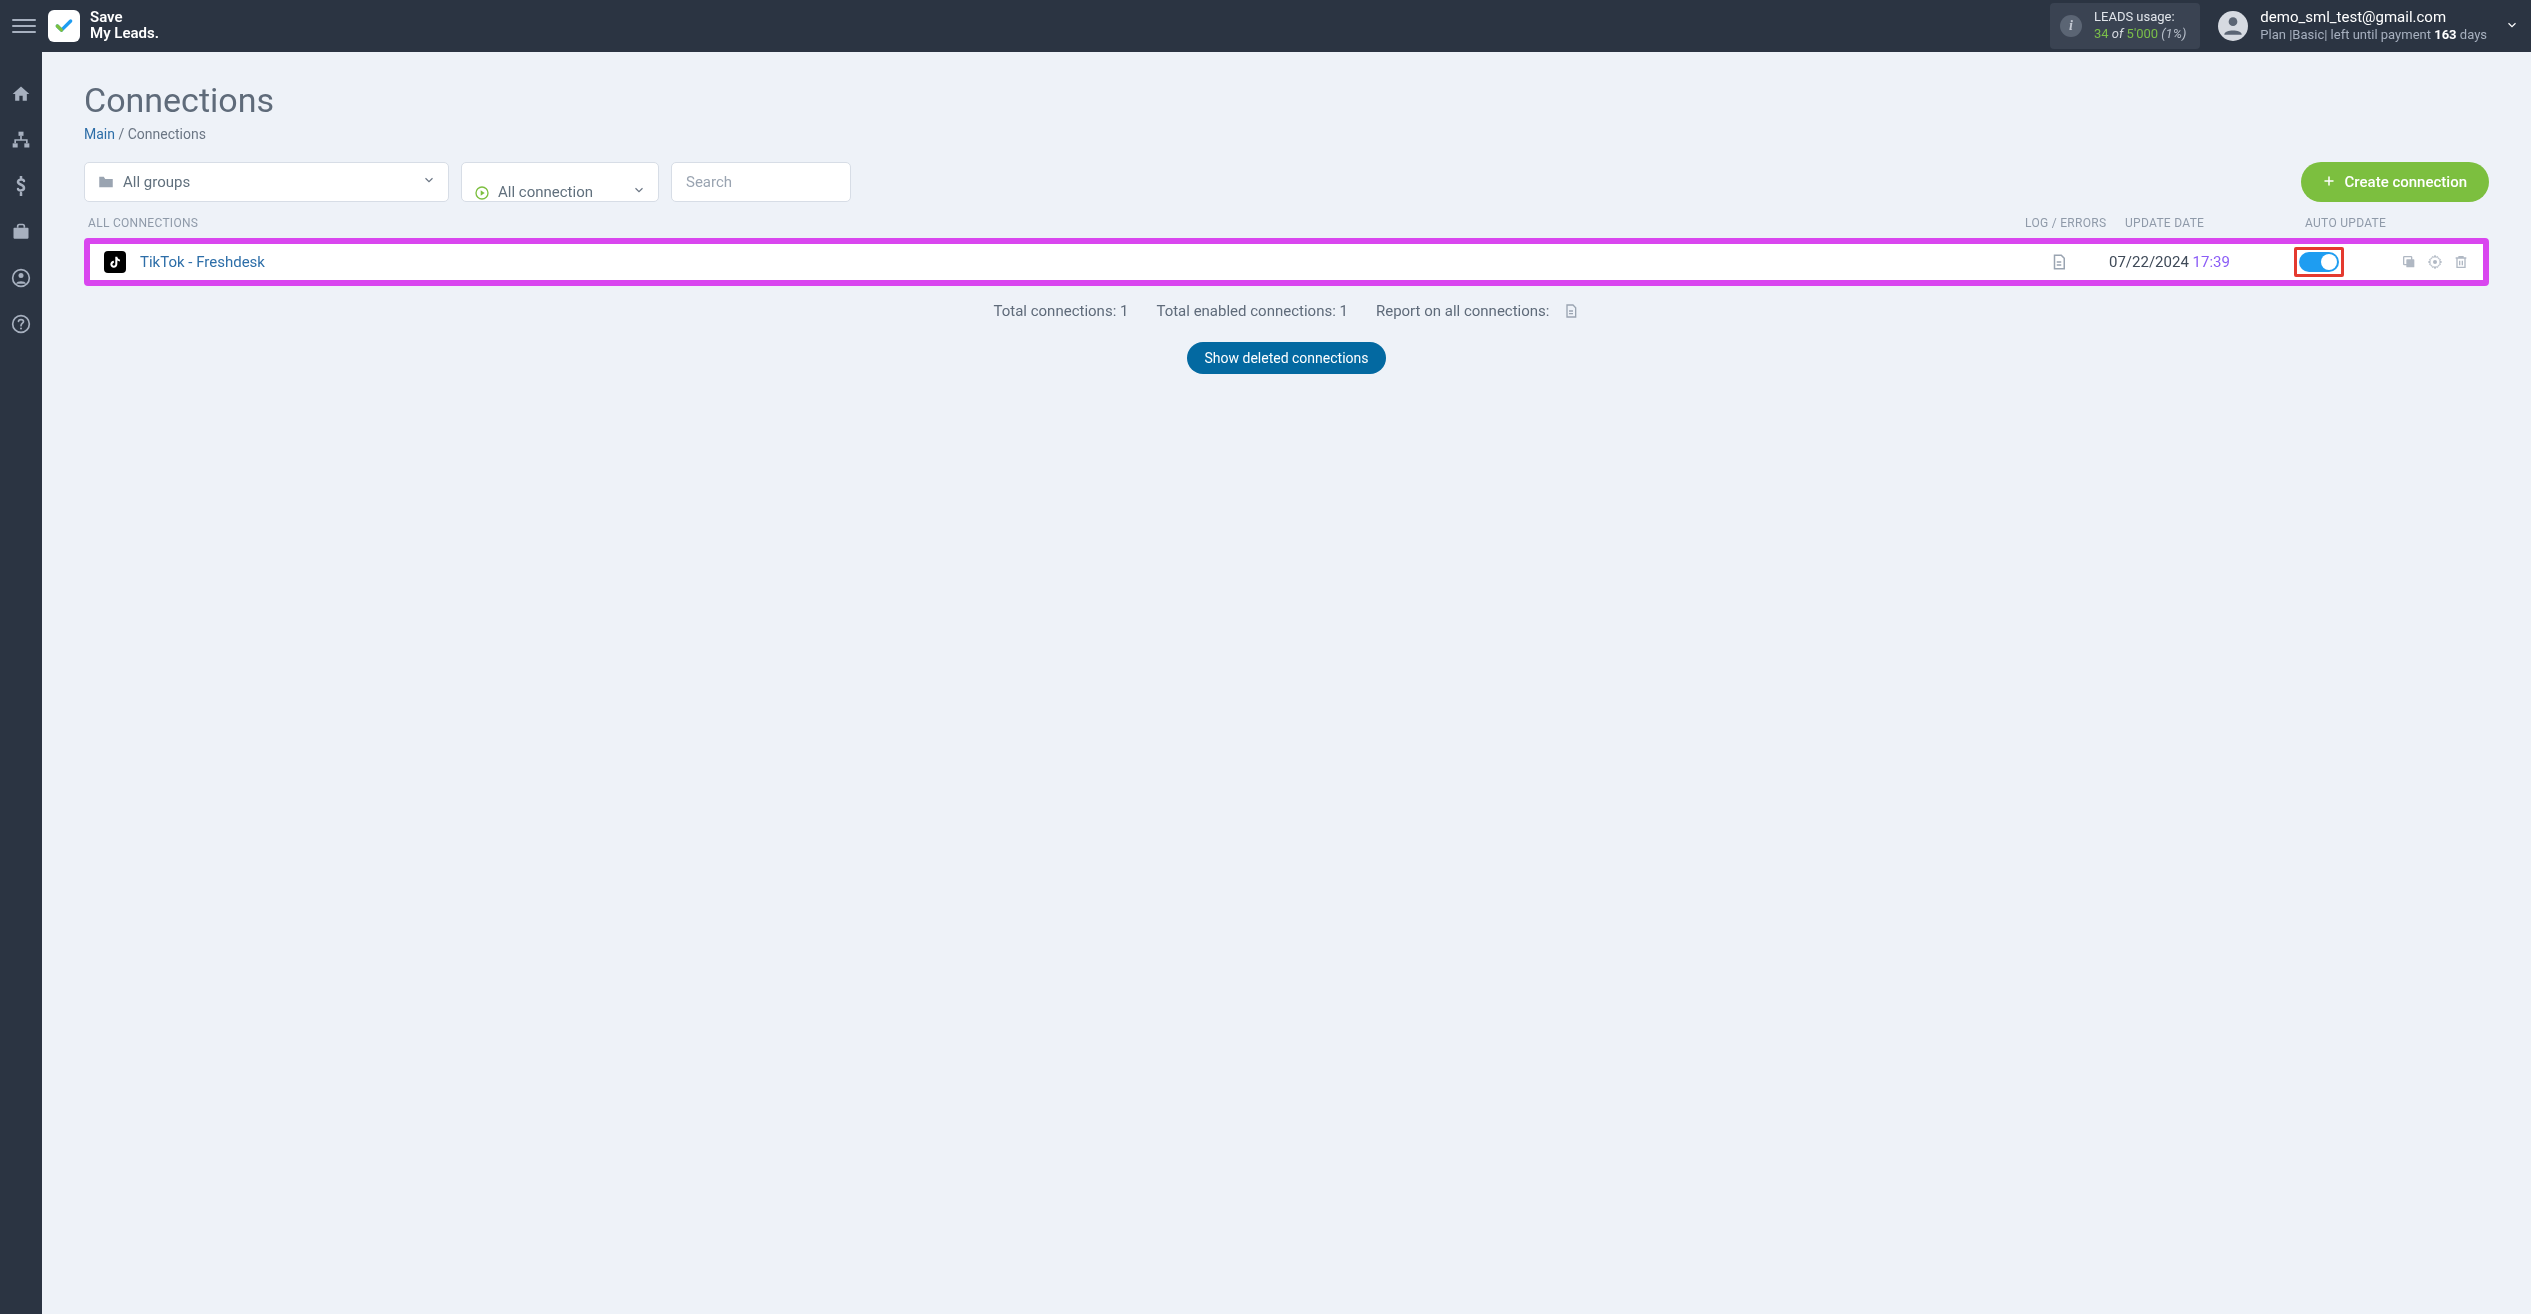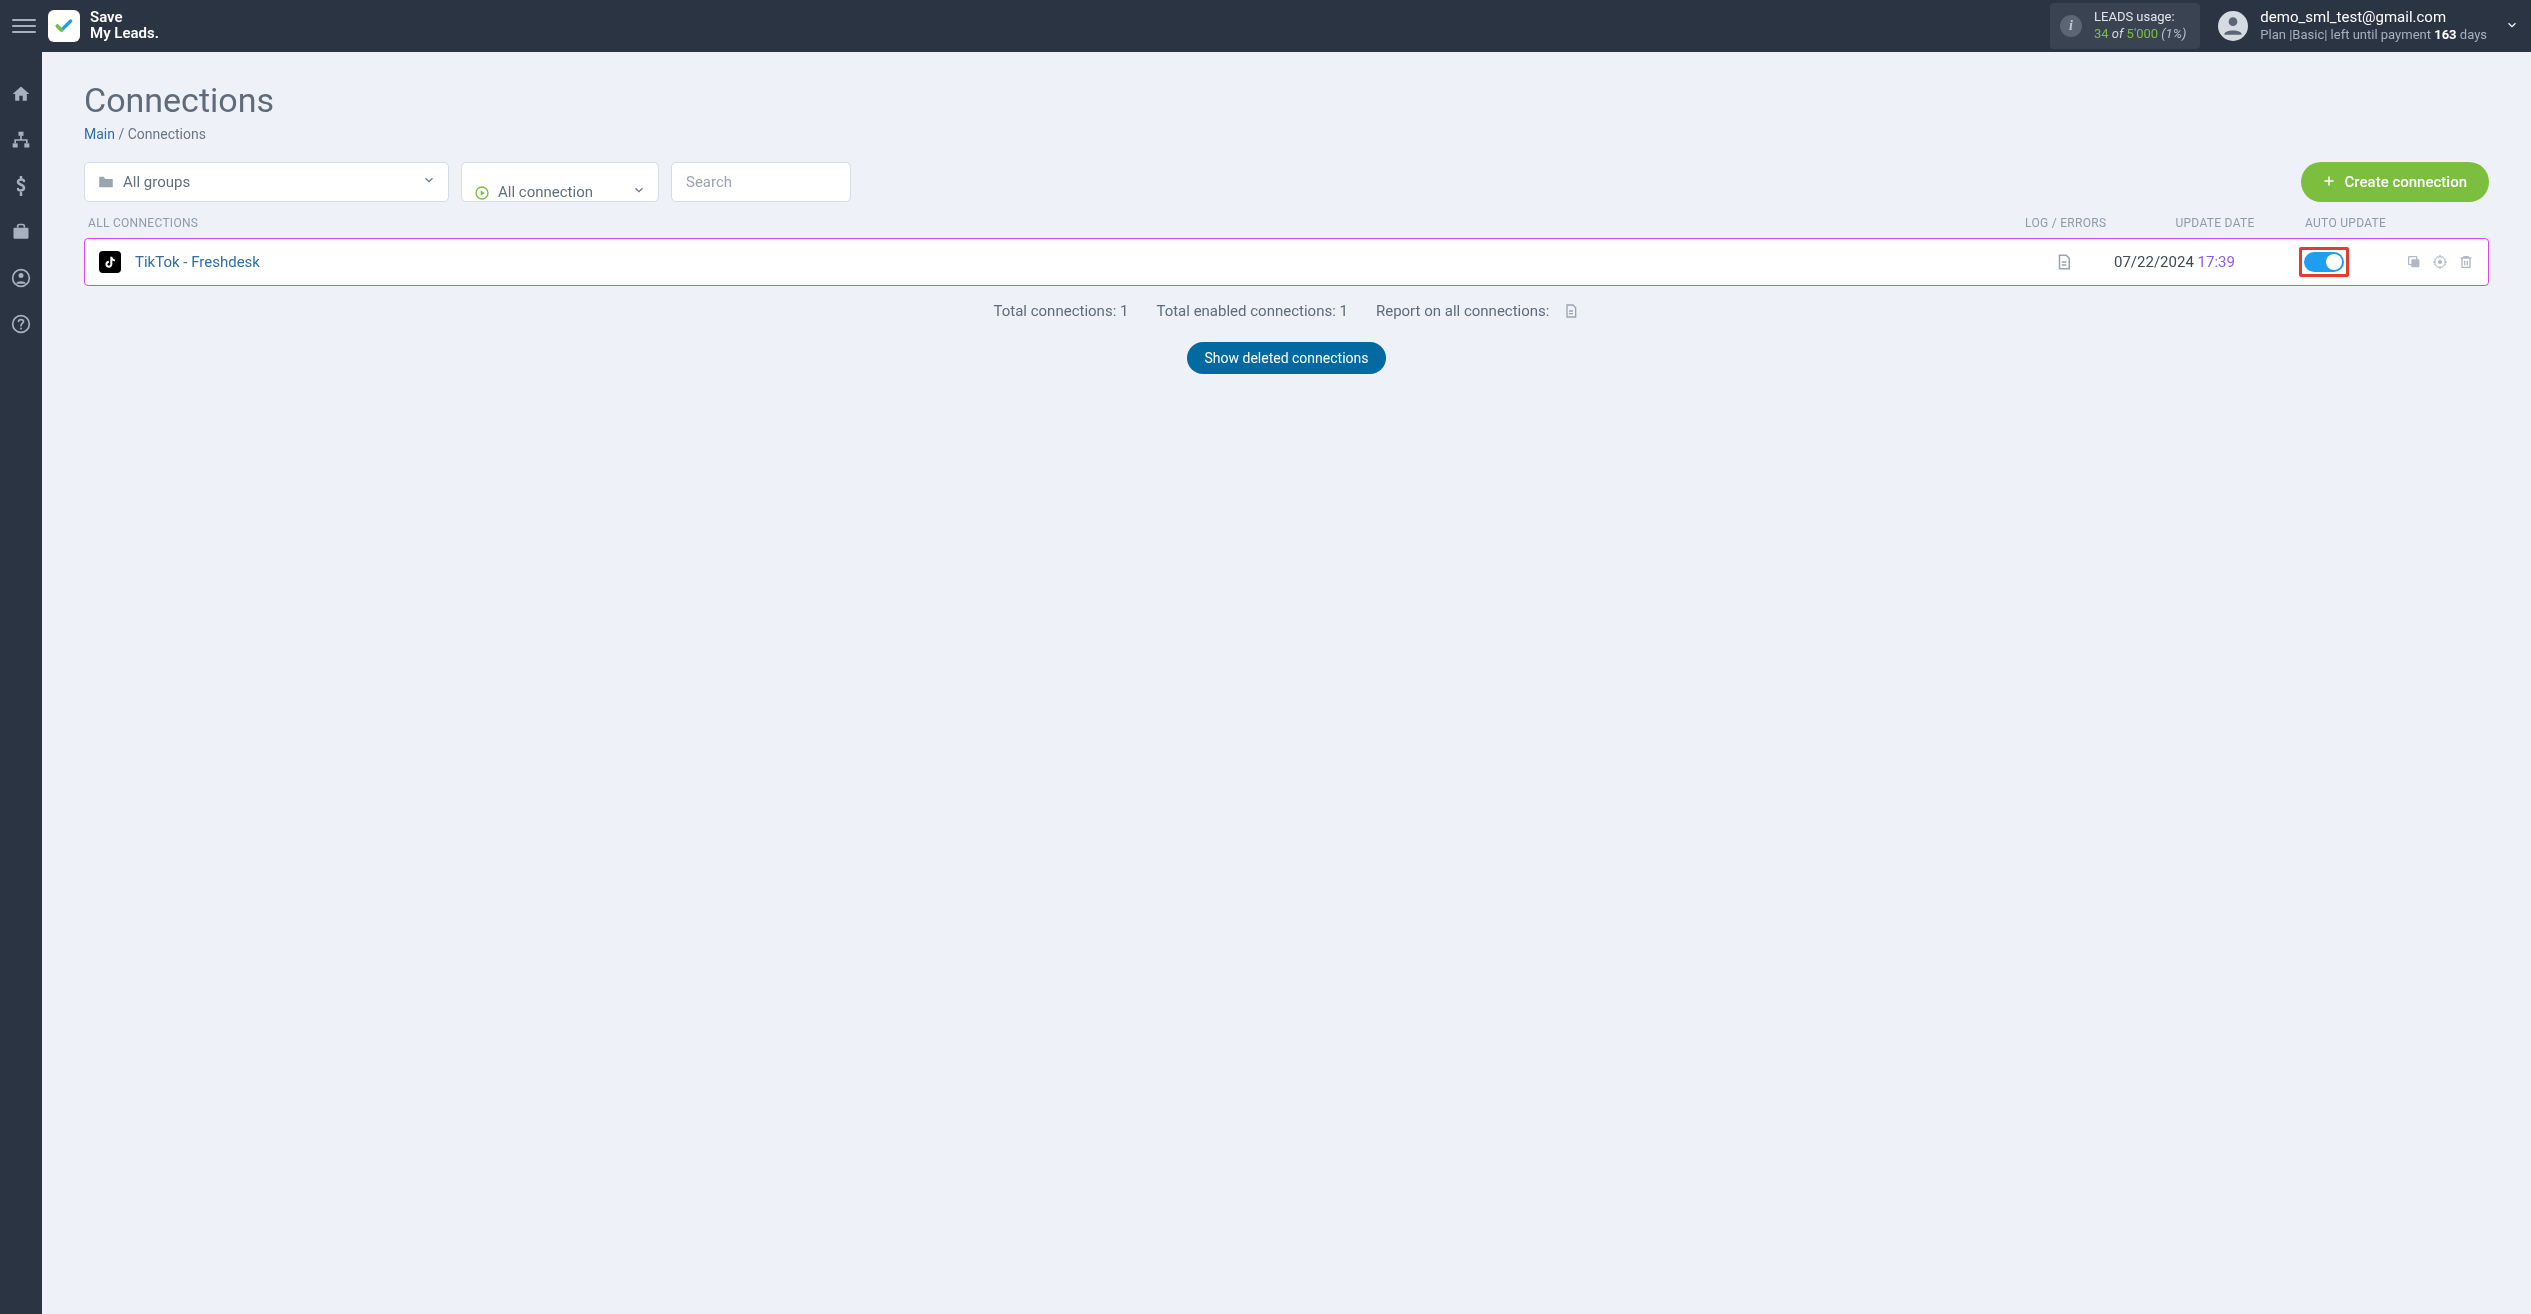--- a/index.html
+++ b/index.html
@@ -188,26 +188,26 @@
     .table-headers {
       display: flex;
       align-items: center;
       font-size: 12px;
       color: #8f9aa9;
       letter-spacing: 0.3px;
       padding: 0 4px 8px 4px;
     }
     .col-name { flex: 1; }
     .col-log { width: 100px; text-align: left; }
-    .col-date { width: 180px; text-align: center; }
+    .col-date { width: 180px; text-align: left; }
     .col-auto { width: 100px; text-align: left; }
     .col-actions { width: 80px; }
     .conn-row {
       background: #fff;
-      border: 1px solid #d946ef;
+      border: 6px solid #d946ef;
       border-radius: 4px;
       height: 48px;
       display: flex;
       align-items: center;
       padding: 0 14px;
       margin-bottom: 16px;
     }
     .conn-row .conn-icon {
       width: 22px;
       height: 22px;

